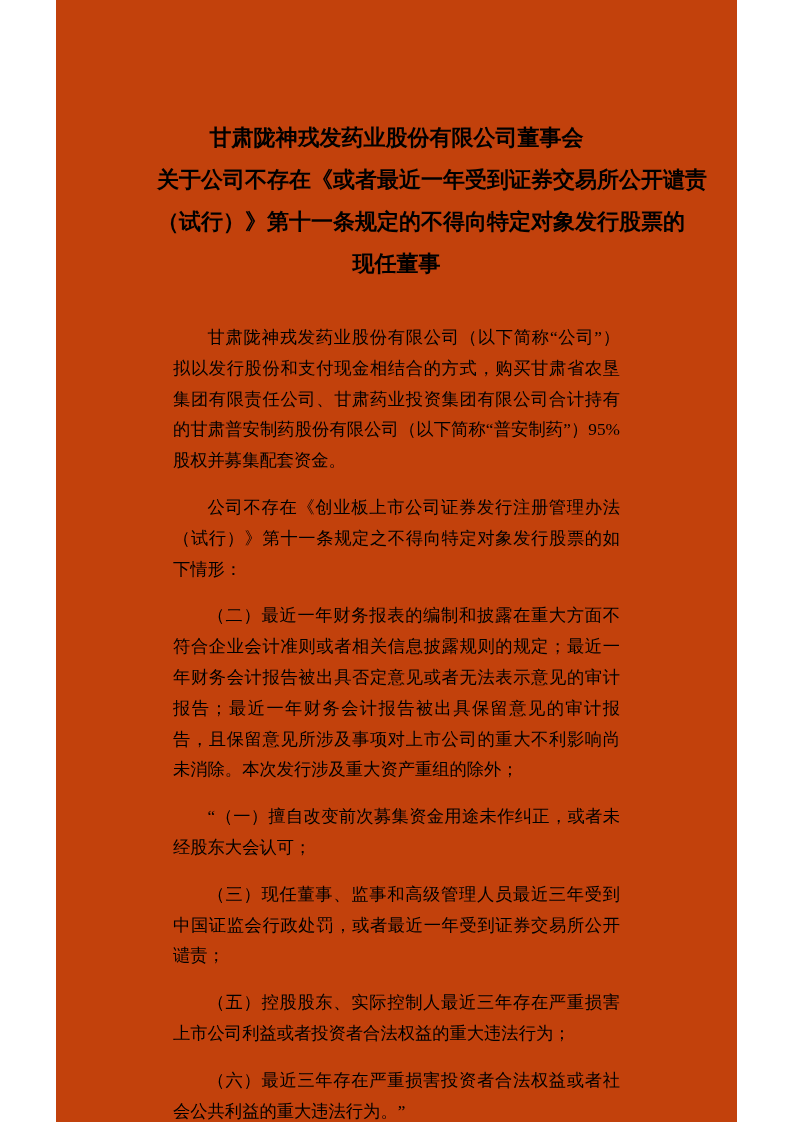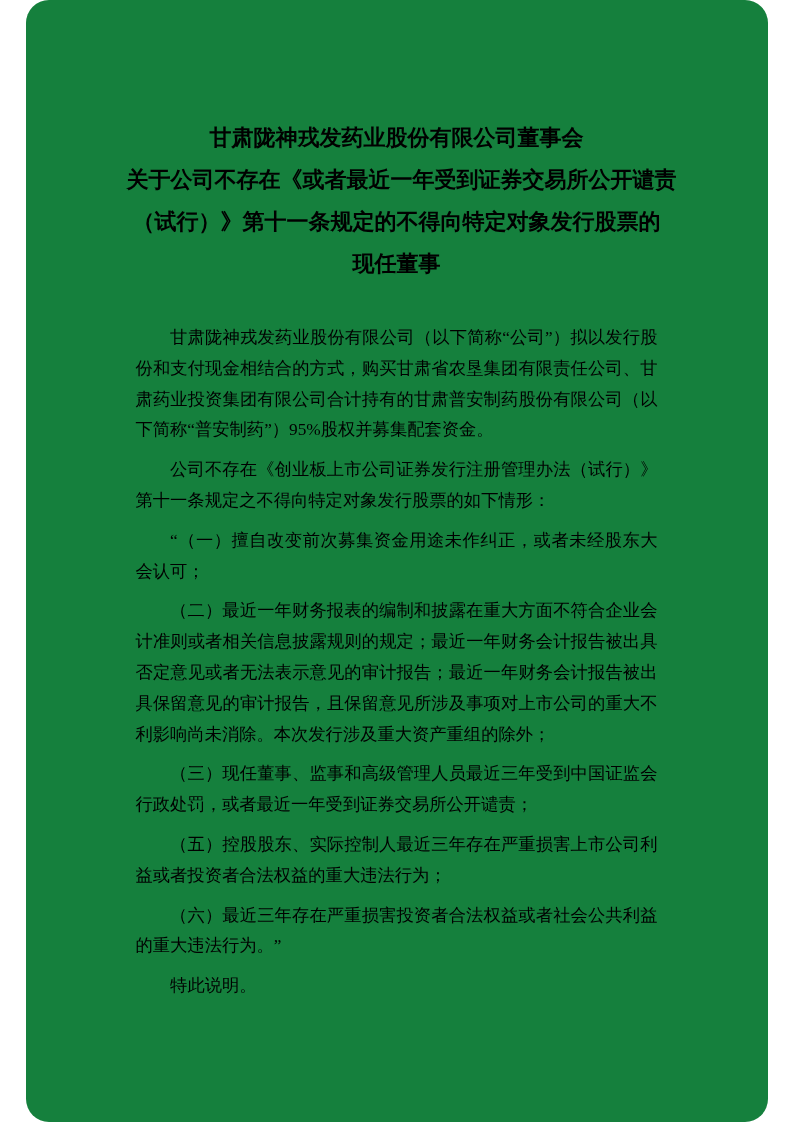--- a/index.html
+++ b/index.html
@@ -2,50 +2,49 @@
 <html><head>
 <meta charset="utf-8">
 <style>
   html, body {
     margin: 0;
     padding: 0;
     background: #ffffff;
   }
   .page {
     position: relative;
-    width: 742px;
+    width: 681px;
     height: 1122px;
     margin: 0 auto;
-    background: #15803d;
+    background: #c2410c;
     box-sizing: border-box;
     padding: 117px 101px 0 101px;
     overflow: hidden;
     color: #000000;
-    border-radius: 23px;
   }
   .doc-title {
     font-family: "Liberation Sans", "DejaVu Sans", sans-serif;
     font-weight: bold;
     font-size: 22px;
     line-height: 42px;
     text-align: center;
     color: #000000;
   }
   .doc-title .title-line {
     white-space: nowrap;
   }
   .doc-body {
     margin-top: 38px;
     font-family: "Liberation Serif", "DejaVu Serif", serif;
     font-size: 17.3px;
     line-height: 30.8px;
     color: #000000;
   }
   .doc-body p {
-    margin: 9px;
+    margin: 16px;
     padding: 0;
     text-align: justify;
     text-indent: 2em;
     word-break: break-all;
   }
 </style>
 </head>
 <body>
 
 <div class="page">
@@ -53,21 +52,21 @@
   <div class="doc-title">
     <div class="title-line">甘肃陇神戎发药业股份有限公司董事会</div>
     <div class="title-line">关于公司不存在《或者最近一年受到证券交易所公开谴责</div>
     <div class="title-line">（试行）》第十一条规定的不得向特定对象发行股票的</div>
     <div class="title-line">现任董事</div>
   </div>
 
   <div class="doc-body">
     <p>甘肃陇神戎发药业股份有限公司（以下简称“公司”）拟以发行股份和支付现金相结合的方式，购买甘肃省农垦集团有限责任公司、甘肃药业投资集团有限公司合计持有的甘肃普安制药股份有限公司（以下简称“普安制药”）95%股权并募集配套资金。</p>
     <p>公司不存在《创业板上市公司证券发行注册管理办法（试行）》第十一条规定之不得向特定对象发行股票的如下情形：</p>
+    <p>（二）最近一年财务报表的编制和披露在重大方面不符合企业会计准则或者相关信息披露规则的规定；最近一年财务会计报告被出具否定意见或者无法表示意见的审计报告；最近一年财务会计报告被出具保留意见的审计报告，且保留意见所涉及事项对上市公司的重大不利影响尚未消除。本次发行涉及重大资产重组的除外；</p>
     <p>“（一）擅自改变前次募集资金用途未作纠正，或者未经股东大会认可；</p>
-    <p>（二）最近一年财务报表的编制和披露在重大方面不符合企业会计准则或者相关信息披露规则的规定；最近一年财务会计报告被出具否定意见或者无法表示意见的审计报告；最近一年财务会计报告被出具保留意见的审计报告，且保留意见所涉及事项对上市公司的重大不利影响尚未消除。本次发行涉及重大资产重组的除外；</p>
     <p>（三）现任董事、监事和高级管理人员最近三年受到中国证监会行政处罚，或者最近一年受到证券交易所公开谴责；</p>
     <p>（五）控股股东、实际控制人最近三年存在严重损害上市公司利益或者投资者合法权益的重大违法行为；</p>
     <p>（六）最近三年存在严重损害投资者合法权益或者社会公共利益的重大违法行为。”</p>
     <p>特此说明。</p>
   </div>
 
 </div>
 
 </body></html>

